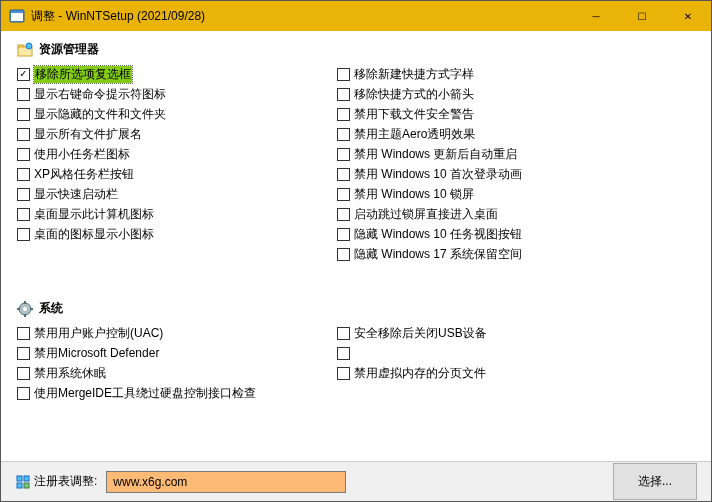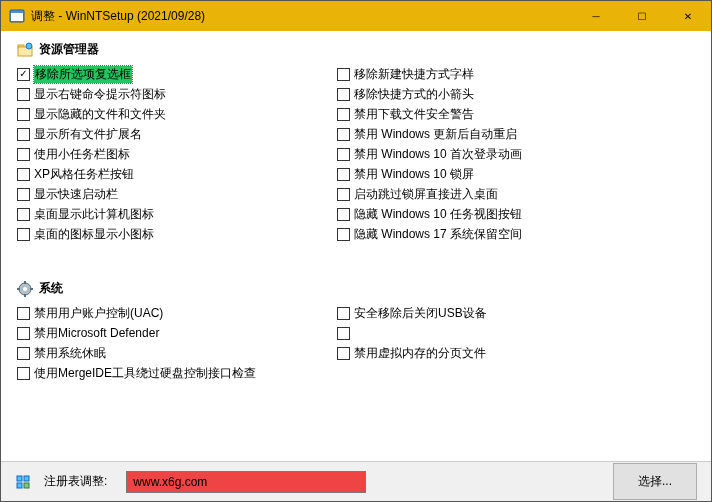--- a/index.html
+++ b/index.html
@@ -66,45 +66,45 @@
   justify-content: center;
   flex-shrink: 0;
 }
 .cb.checked::after {
   content: "✓";
   font-size: 10px;
   line-height: 1;
   color: #000;
 }
 .cblabel.sel {
-  background: #22c55e;
+  background: #84cc16;
   outline: 1px dotted #666;
   padding: 0 1px;
 }
 .spacer { height: 32px; }
 .footer {
   position: absolute;
   left: 1px; right: 1px;
   bottom: 1px;
   height: 40px;
   border-top: 1px solid #ccc;
   background: #f0f0f0;
   display: flex;
   align-items: center;
   padding: 0 14px;
-  gap: 13px;
+  gap: 3px;
 }
 .footer .ficon { width: 16px; height: 16px; }
 .footer .flabel { font-size: 12px; margin-right: 6px; }
 .footer input[type=text] {
   padding: 3px 6px;
   font-size: 12px;
   border: 1px solid #7a7a7a;
   width: 240px;
-  background: #ef4444;
+  background: #fdba74;
   font-family: inherit;
 }
 .footer .spacer-f { flex: 1; }
 .footer button {
   padding: 9px 24px;
   font-size: 12px;
   background: #e1e1e1;
   border: 1px solid #adadad;
   font-family: inherit;
 }
@@ -180,20 +180,24 @@
           <span class="cb"></span>
           <span class="cblabel">移除新建快捷方式字样</span>
         </div>
         <div class="cbrow">
           <span class="cb"></span>
           <span class="cblabel">移除快捷方式的小箭头</span>
         </div>
         <div class="cbrow">
           <span class="cb"></span>
           <span class="cblabel">禁用下载文件安全警告</span>
+        </div>
+        <div class="cbrow">
+          <span class="cb"></span>
+          <span class="cblabel">禁用主题Aero透明效果</span>
         </div>
         <div class="cbrow">
           <span class="cb"></span>
           <span class="cblabel">禁用 Windows 更新后自动重启</span>
         </div>
         <div class="cbrow">
           <span class="cb"></span>
           <span class="cblabel">禁用 Windows 10 首次登录动画</span>
         </div>
         <div class="cbrow">

